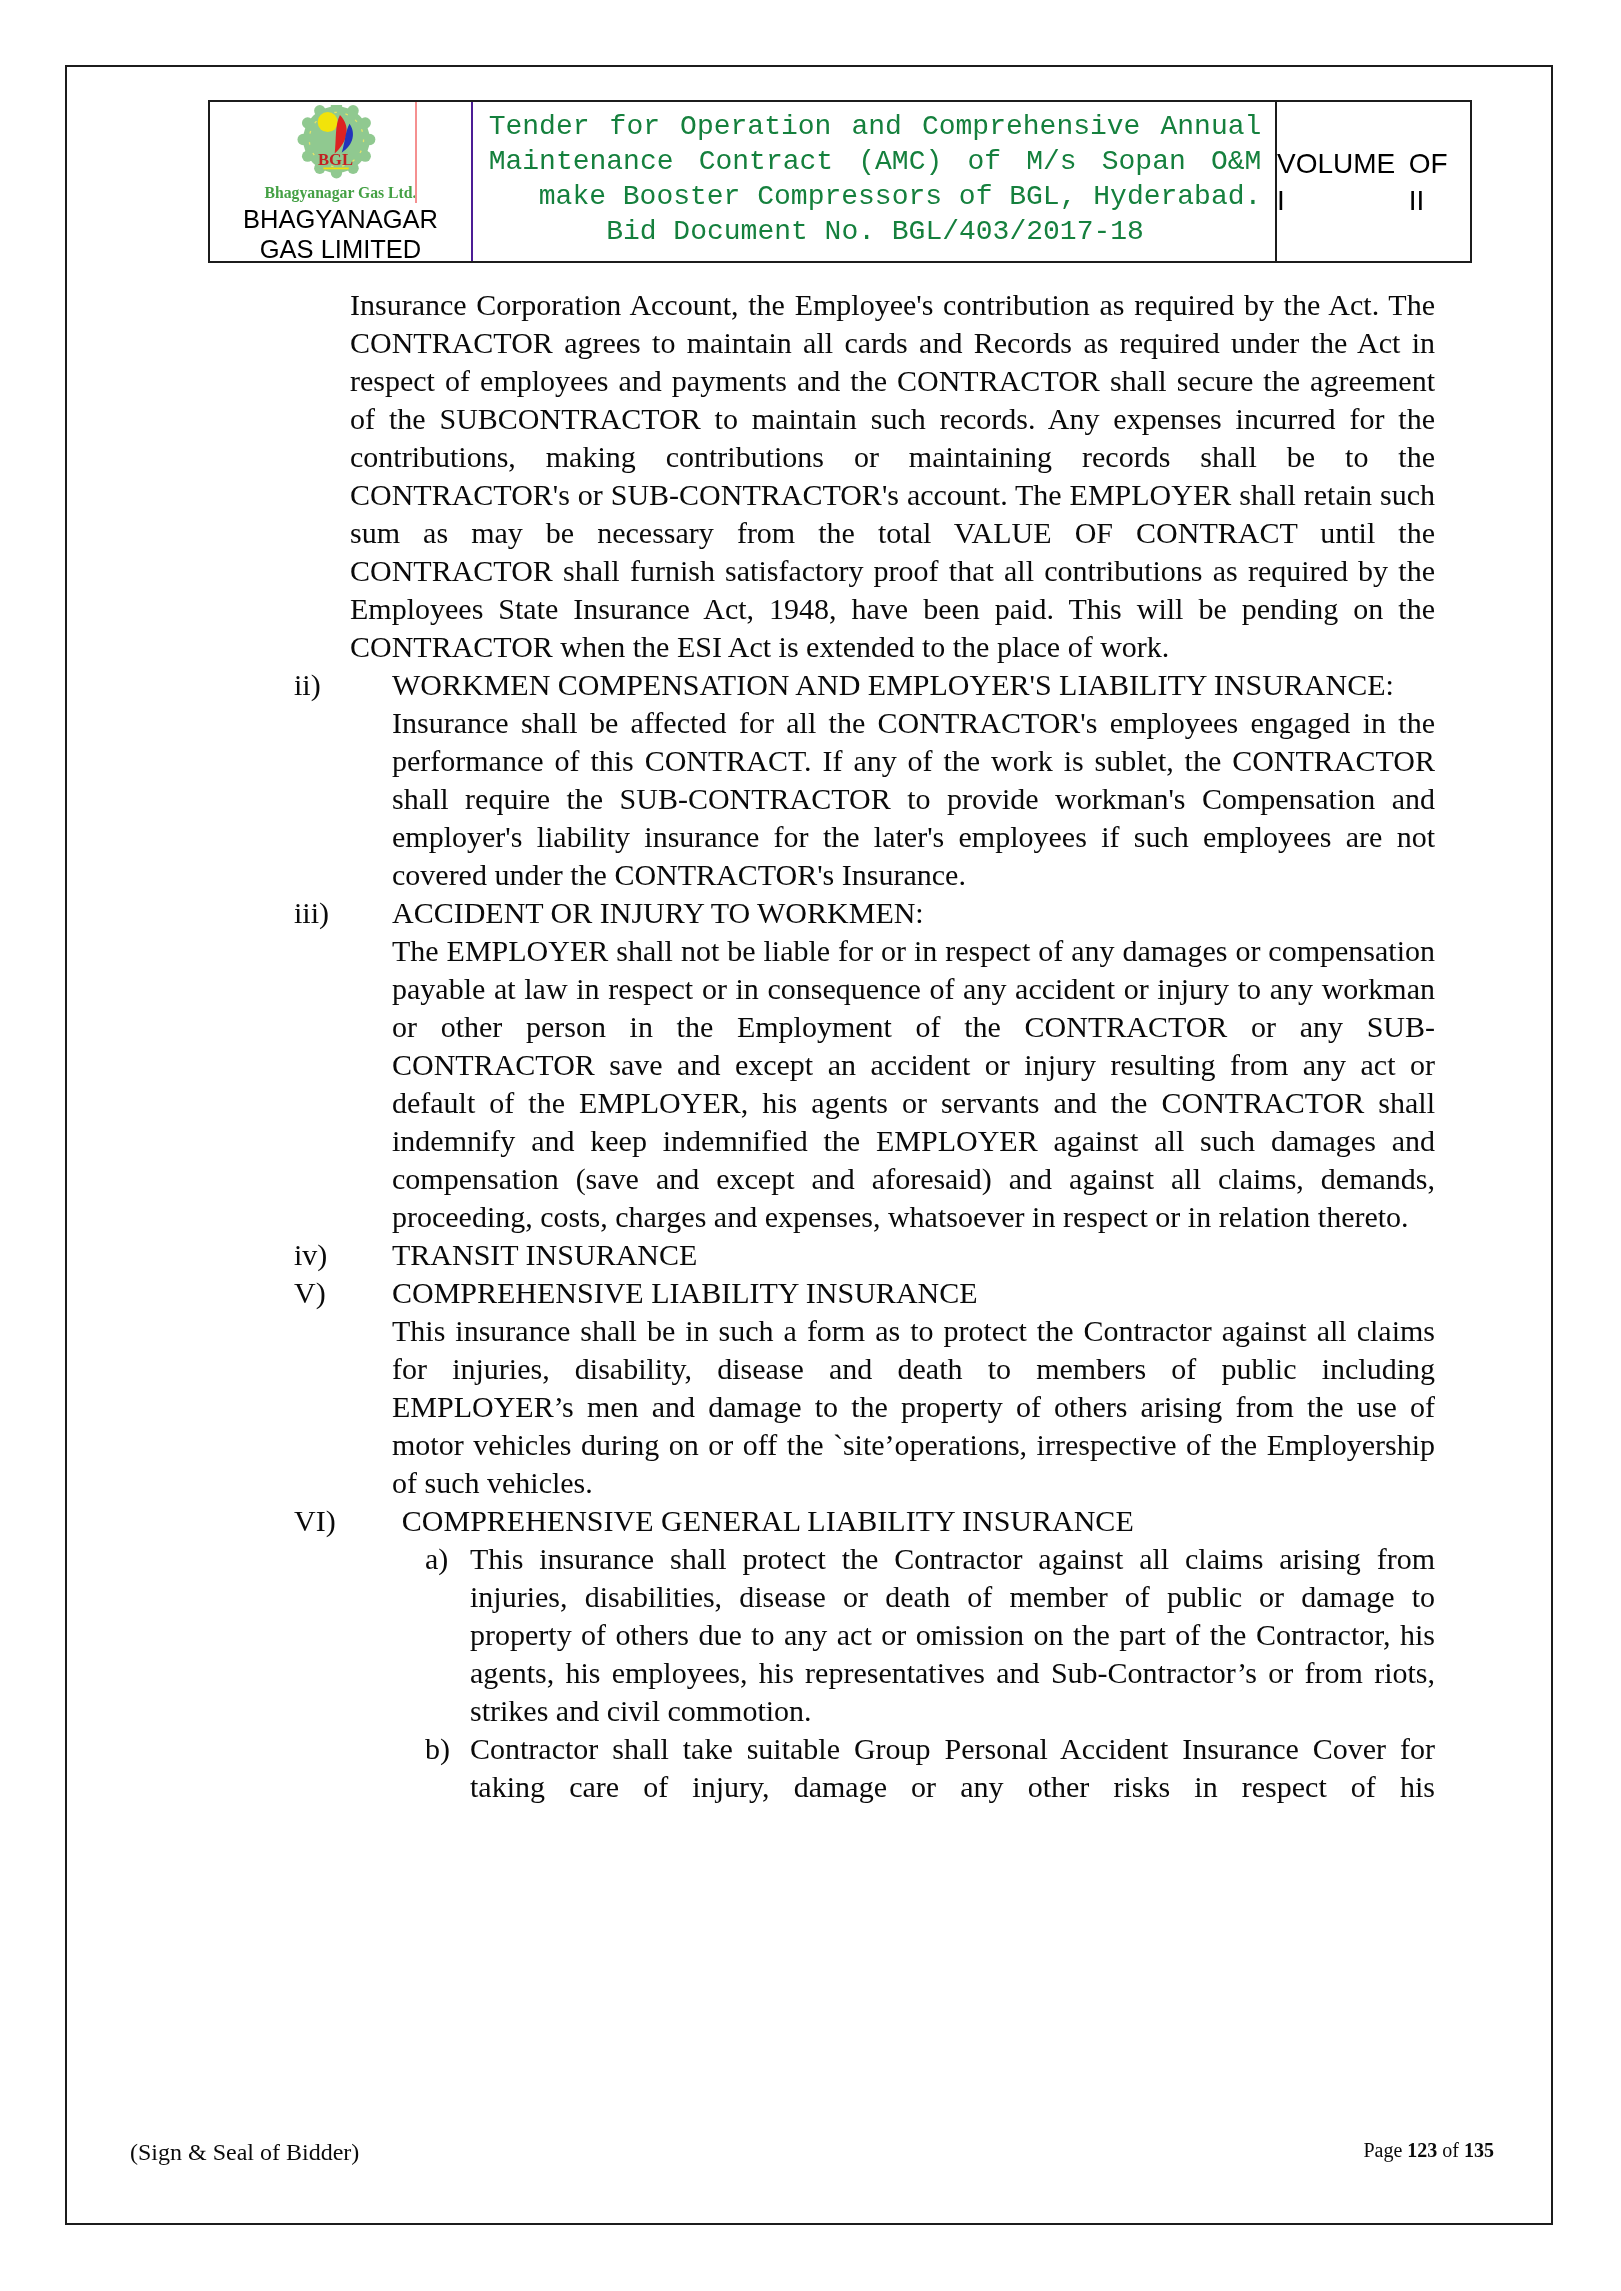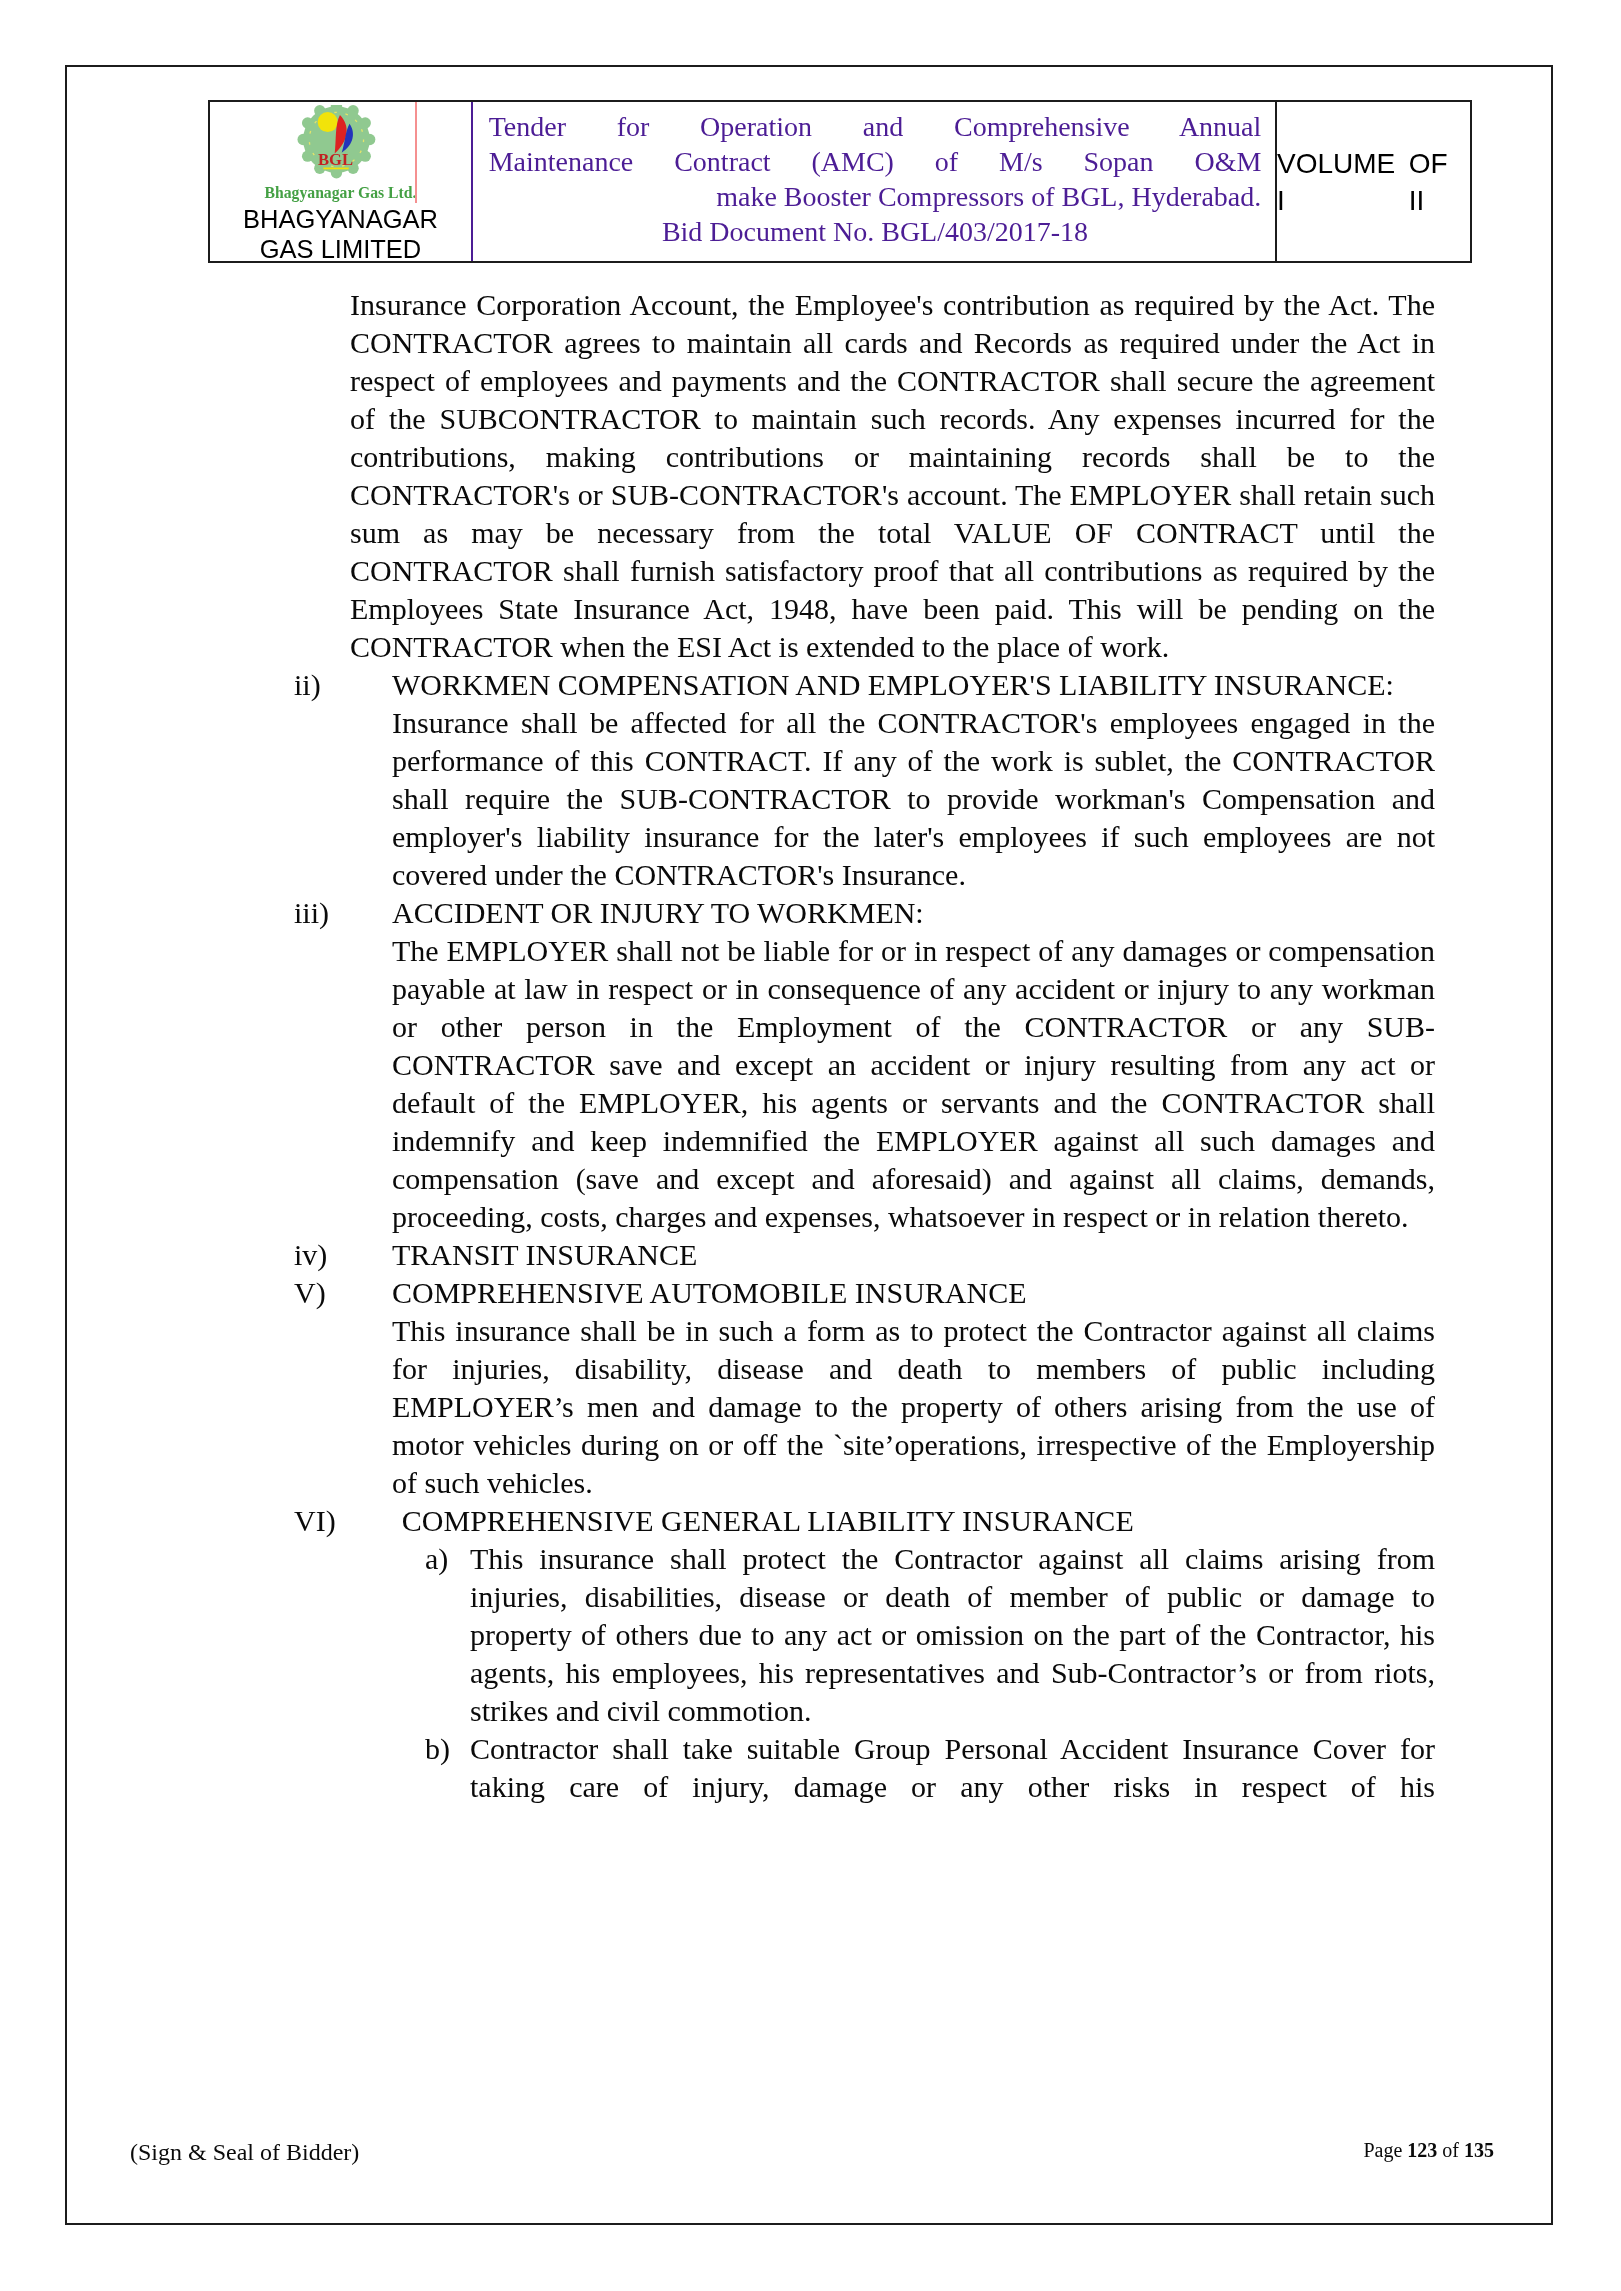--- a/index.html
+++ b/index.html
@@ -60,24 +60,24 @@
     line-height: 30px;
     text-align: center;
     width: 245px;
     margin-top: 2.9px;
     color: #000;
   }
   .title-cell {
     flex: 1;
     box-sizing: border-box;
     padding: 6.9px 13.7px 3.9px 15.7px;
-    font-family: Liberation Serif, serif;
+    font-family: Liberation Mono, monospace;
     font-size: 28px;
     line-height: 35px;
-    color: #4c1d95;
+    color: #15803d;
   }
   .t-just { text-align: justify; text-align-last: justify; }
   .t-left { text-align: right; }
   .t-center { text-align: center; }
   .volume-cell {
     width: 195px;
     box-sizing: border-box;
     border-left: 2px solid #1c1c1c;
     display: flex;
     flex-direction: row;
@@ -191,21 +191,21 @@
     <div class="section">
       <div class="sec-label">iv)</div>
       <div>
         <div class="sec-heading">TRANSIT INSURANCE</div>
       </div>
     </div>
 
     <div class="section">
       <div class="sec-label">V)</div>
       <div>
-        <div class="sec-heading">COMPREHENSIVE AUTOMOBILE INSURANCE</div>
+        <div class="sec-heading">COMPREHENSIVE LIABILITY INSURANCE</div>
         <div>This insurance shall be in such a form as to protect the Contractor against all claims for injuries, disability, disease and death to members of public including EMPLOYER’s men and damage to the property of others arising from the use of motor vehicles during on or off the `site’operations, irrespective of the Employership of such vehicles.</div>
       </div>
     </div>
 
     <div class="section">
       <div class="sec-label">VI)</div>
       <div>
         <div class="sec-heading indent-sm">COMPREHENSIVE GENERAL LIABILITY INSURANCE</div>
         <div class="subitem">
           <div class="sub-label">a)</div>

